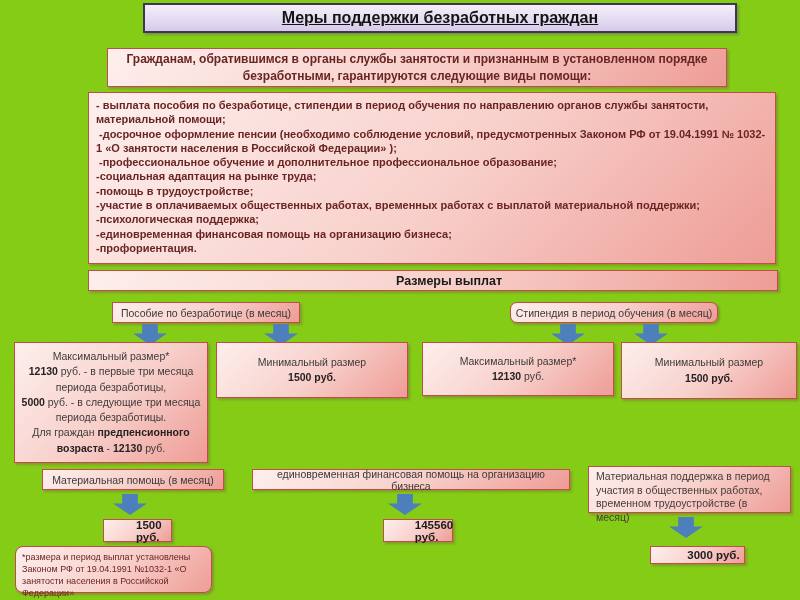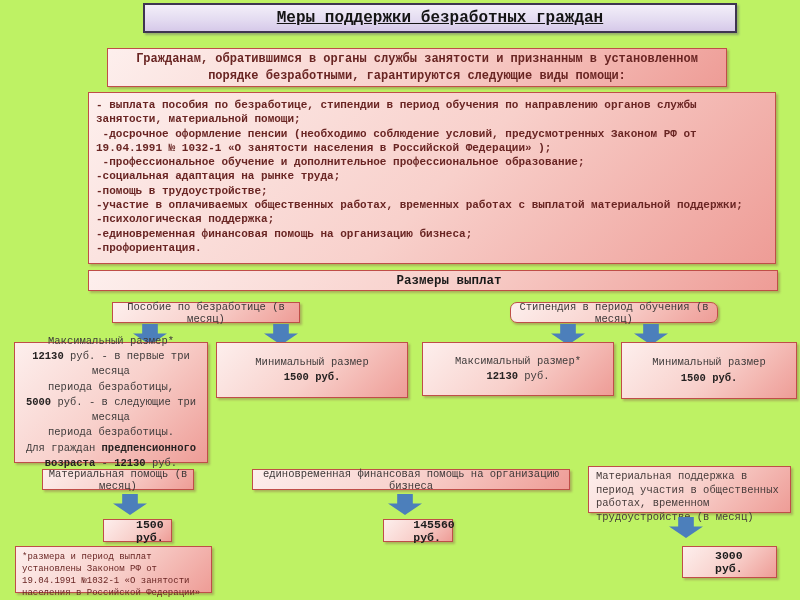--- a/index.html
+++ b/index.html
@@ -1,18 +1,18 @@
 <!DOCTYPE html>
 <html><head>
 <meta charset="utf-8">
 <style>
   html,body{margin:0;padding:0;background:#fff;}
   .canvas{
-    position:relative;width:800px;height:600px;background:#bef264;
-    font-family:Liberation Mono, monospace;overflow:hidden;
+    position:relative;width:800px;height:600px;background:#84cc16;
+    font-family:Liberation Sans, sans-serif;overflow:hidden;
   }
   .pink{
     position:absolute;box-sizing:border-box;
     background:linear-gradient(135deg,#fdefed 0%,#f8d0cb 52%,#ee9c96 100%);
     border:1.5px solid #bf4e48;
     box-shadow:1.5px 1.5px 2px rgba(130,70,70,.35);
     padding-left:32px;
   }
   .title-box{
     position:absolute;left:143px;top:3px;width:594px;height:30px;box-sizing:border-box;
@@ -49,21 +49,21 @@
   .amount{
     display:flex;align-items:center;justify-content:center;
     font-weight:bold;font-size:11.5px;color:#1c1c1c;
   }
   .worksupport{
     left:588px;top:466px;width:203px;height:47px;
     font-size:10.5px;color:#463b3a;line-height:1.3;padding:3px 7px;text-align:left;
   }
   .footnote{
     left:15px;top:546px;width:197px;height:47px;
-    font-size:9px;color:#692523;line-height:1.35;padding:4px 6px;text-align:left;
+    font-size:9px;color:#692523;line-height:1.35;padding:4px 6px;text-align:left;border-radius:8px;
   }
   .arr{
     position:absolute;width:34px;height:21px;background:#4c7fbb;
     clip-path:polygon(50% 100%,0 45%,27% 45%,27% 0,73% 0,73% 45%,100% 45%);
     filter:drop-shadow(0.5px 0.5px 0.5px #385d8a);
   }
 </style>
 </head>
 <body>
 
@@ -123,41 +123,41 @@
   <div class="pink valbox" style="left:422px;top:342px;width:192px;height:54px;">
     <div><span>Максимальный размер*</span></div>
     <div><b>12130</b><span> руб.</span></div>
   </div>
 
   <div class="pink valbox" style="left:621px;top:342px;width:176px;height:57px;">
     <div><span>Минимальный размер</span></div>
     <div><b>1500 руб.</b></div>
   </div>
 
-  <div class="pink hdr" style="left:42px;top:469px;width:152px;height:21px;">
+  <div class="pink hdr" style="left:42px;top:469px;width:182px;height:21px;">
     <span>Материальная помощь (в месяц)</span>
   </div>
   <div class="pink hdr" style="left:252px;top:469px;width:318px;height:21px;">
     <span>единовременная финансовая помощь на организацию бизнеса</span>
   </div>
   <div class="pink worksupport">
     <span>Материальная поддержка  в период участия в общественных работах, временном трудоустройстве (в месяц)</span>
   </div>
 
   <div class="arr" style="left:113px;top:494px;"></div>
   <div class="arr" style="left:388px;top:494px;"></div>
   <div class="arr" style="left:669px;top:517px;"></div>
 
   <div class="pink amount" style="left:103px;top:519px;width:69px;height:23px;">
     <span>1500 руб.</span>
   </div>
   <div class="pink amount" style="left:383px;top:519px;width:70px;height:23px;">
     <span>145560 руб.</span>
   </div>
-  <div class="pink amount" style="left:682px;top:546px;width:95px;height:32px;">
+  <div class="pink amount" style="left:650px;top:546px;width:95px;height:18px;">
     <span>3000 руб.</span>
   </div>
 
   <div class="pink footnote">
     <span>*размера и период выплат установлены Законом РФ от 19.04.1991 №1032-1 «О занятости населения в Российской Федерации»</span>
   </div>
 
 </div>
 
 </body></html>

